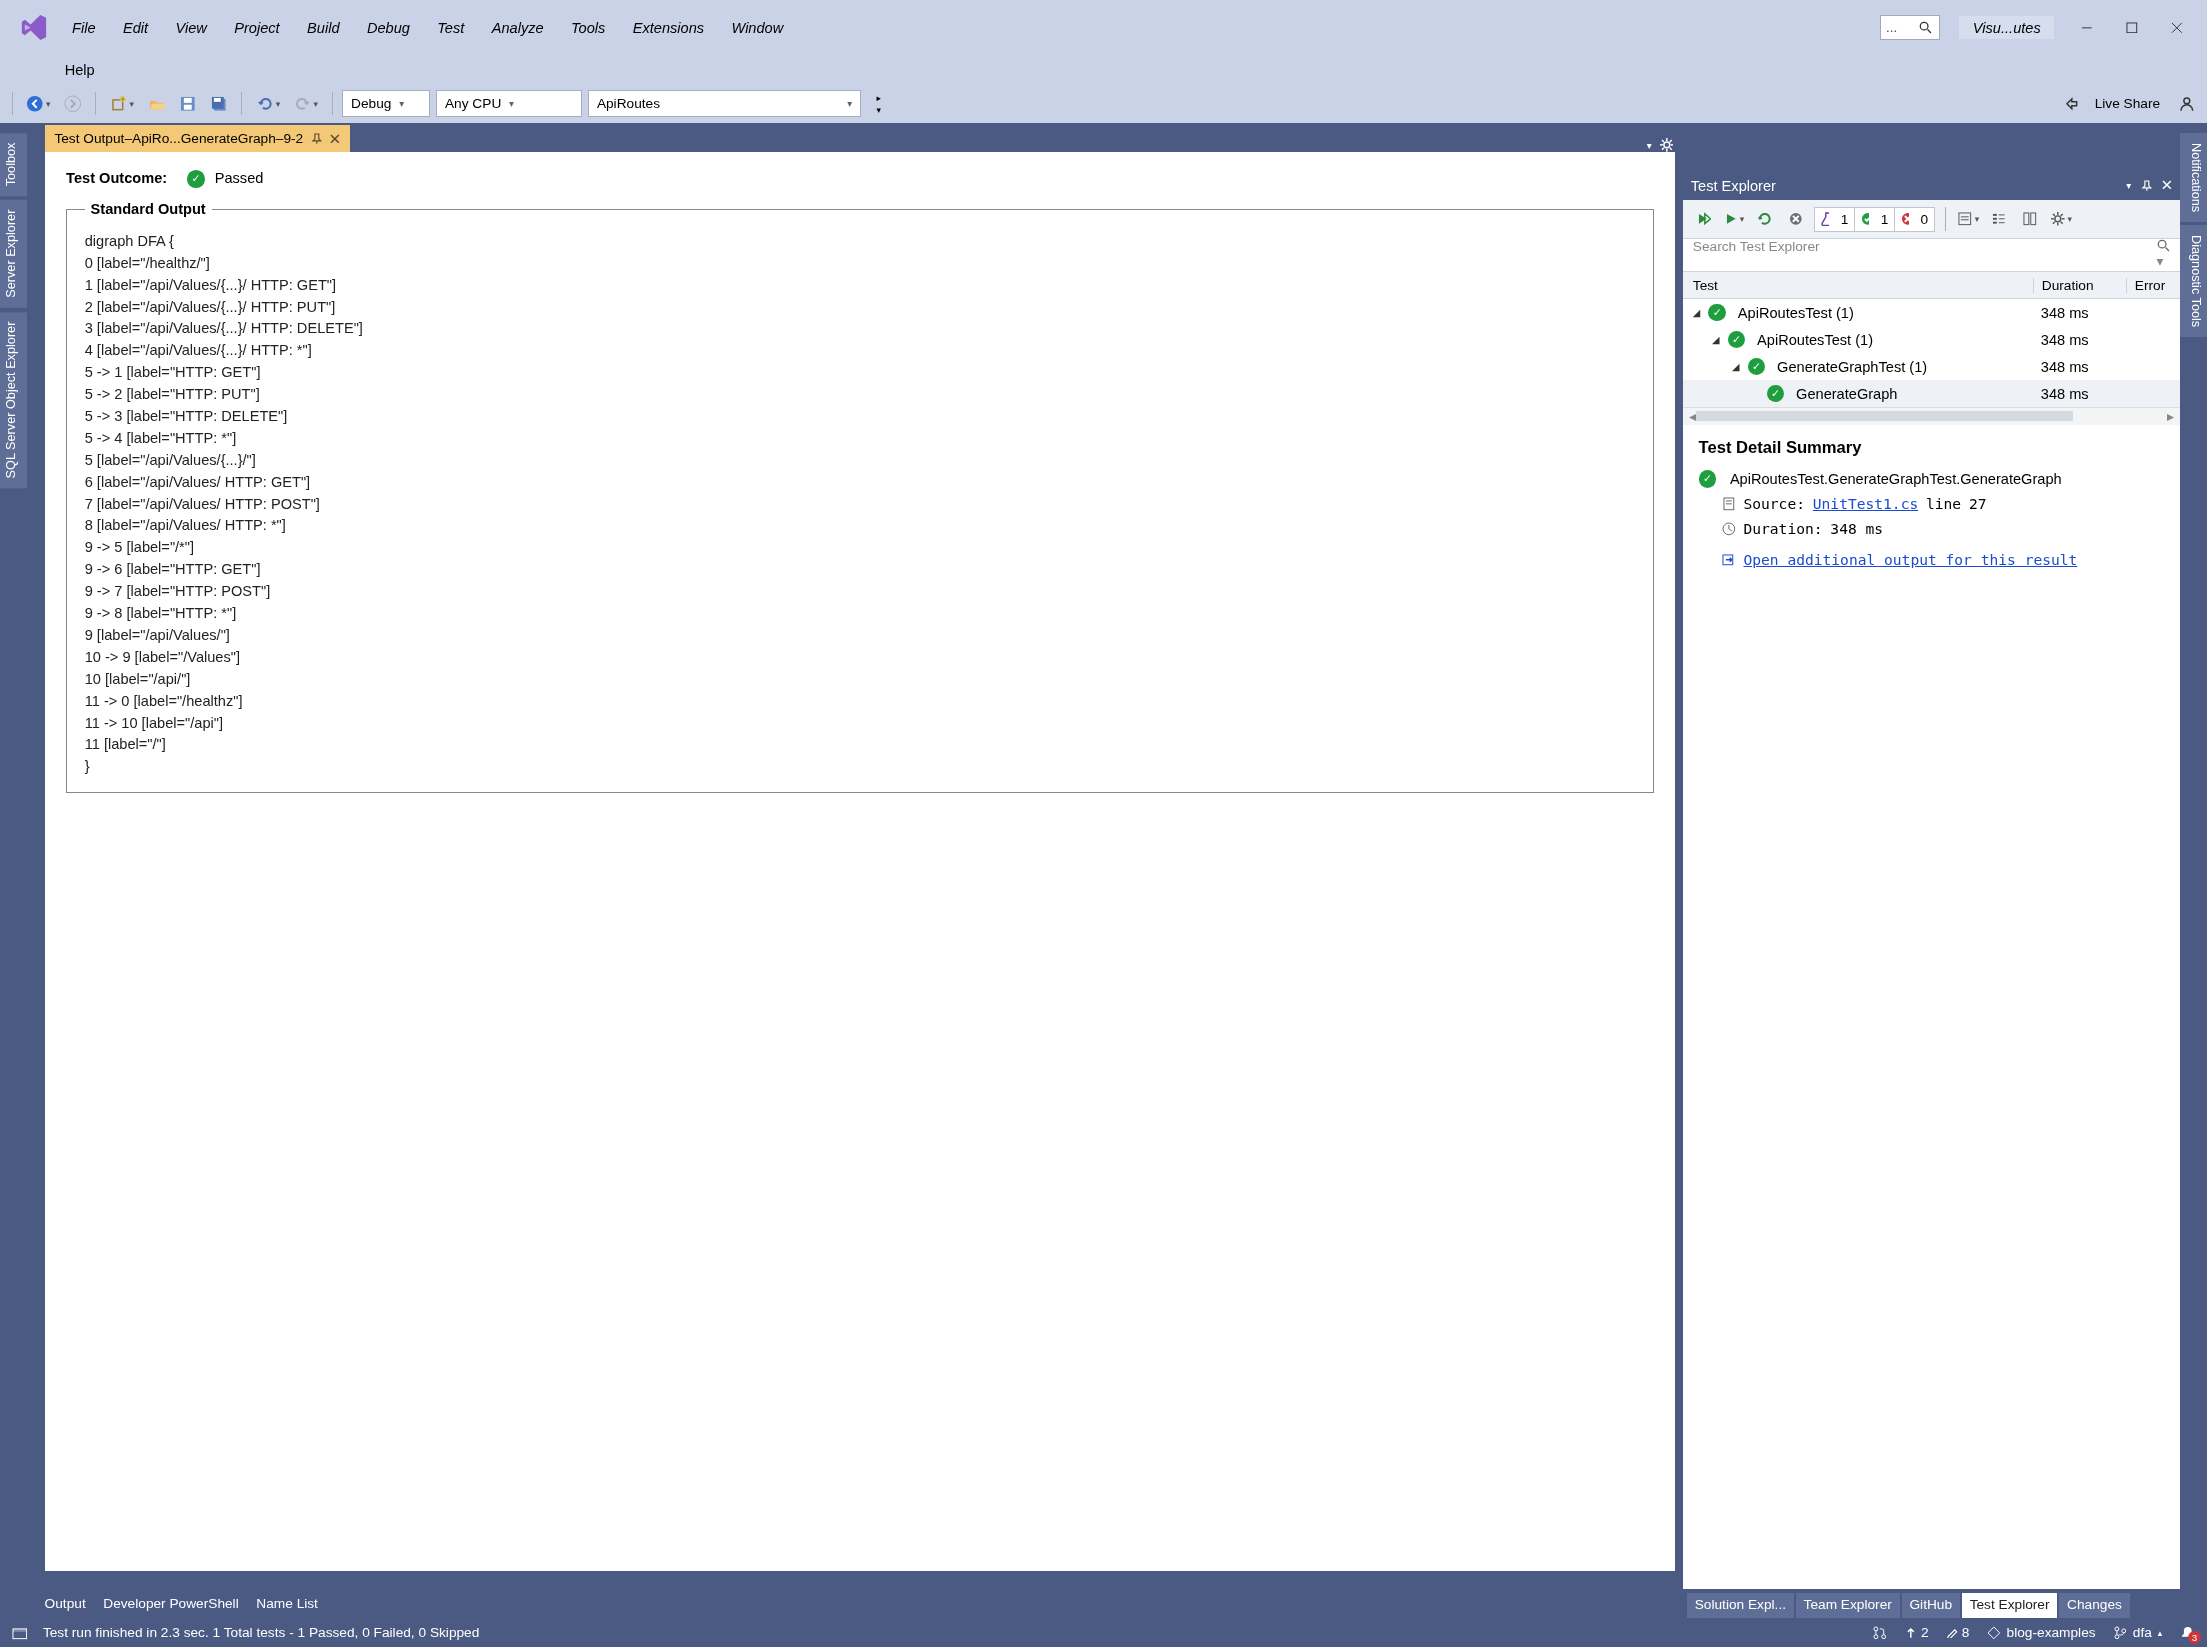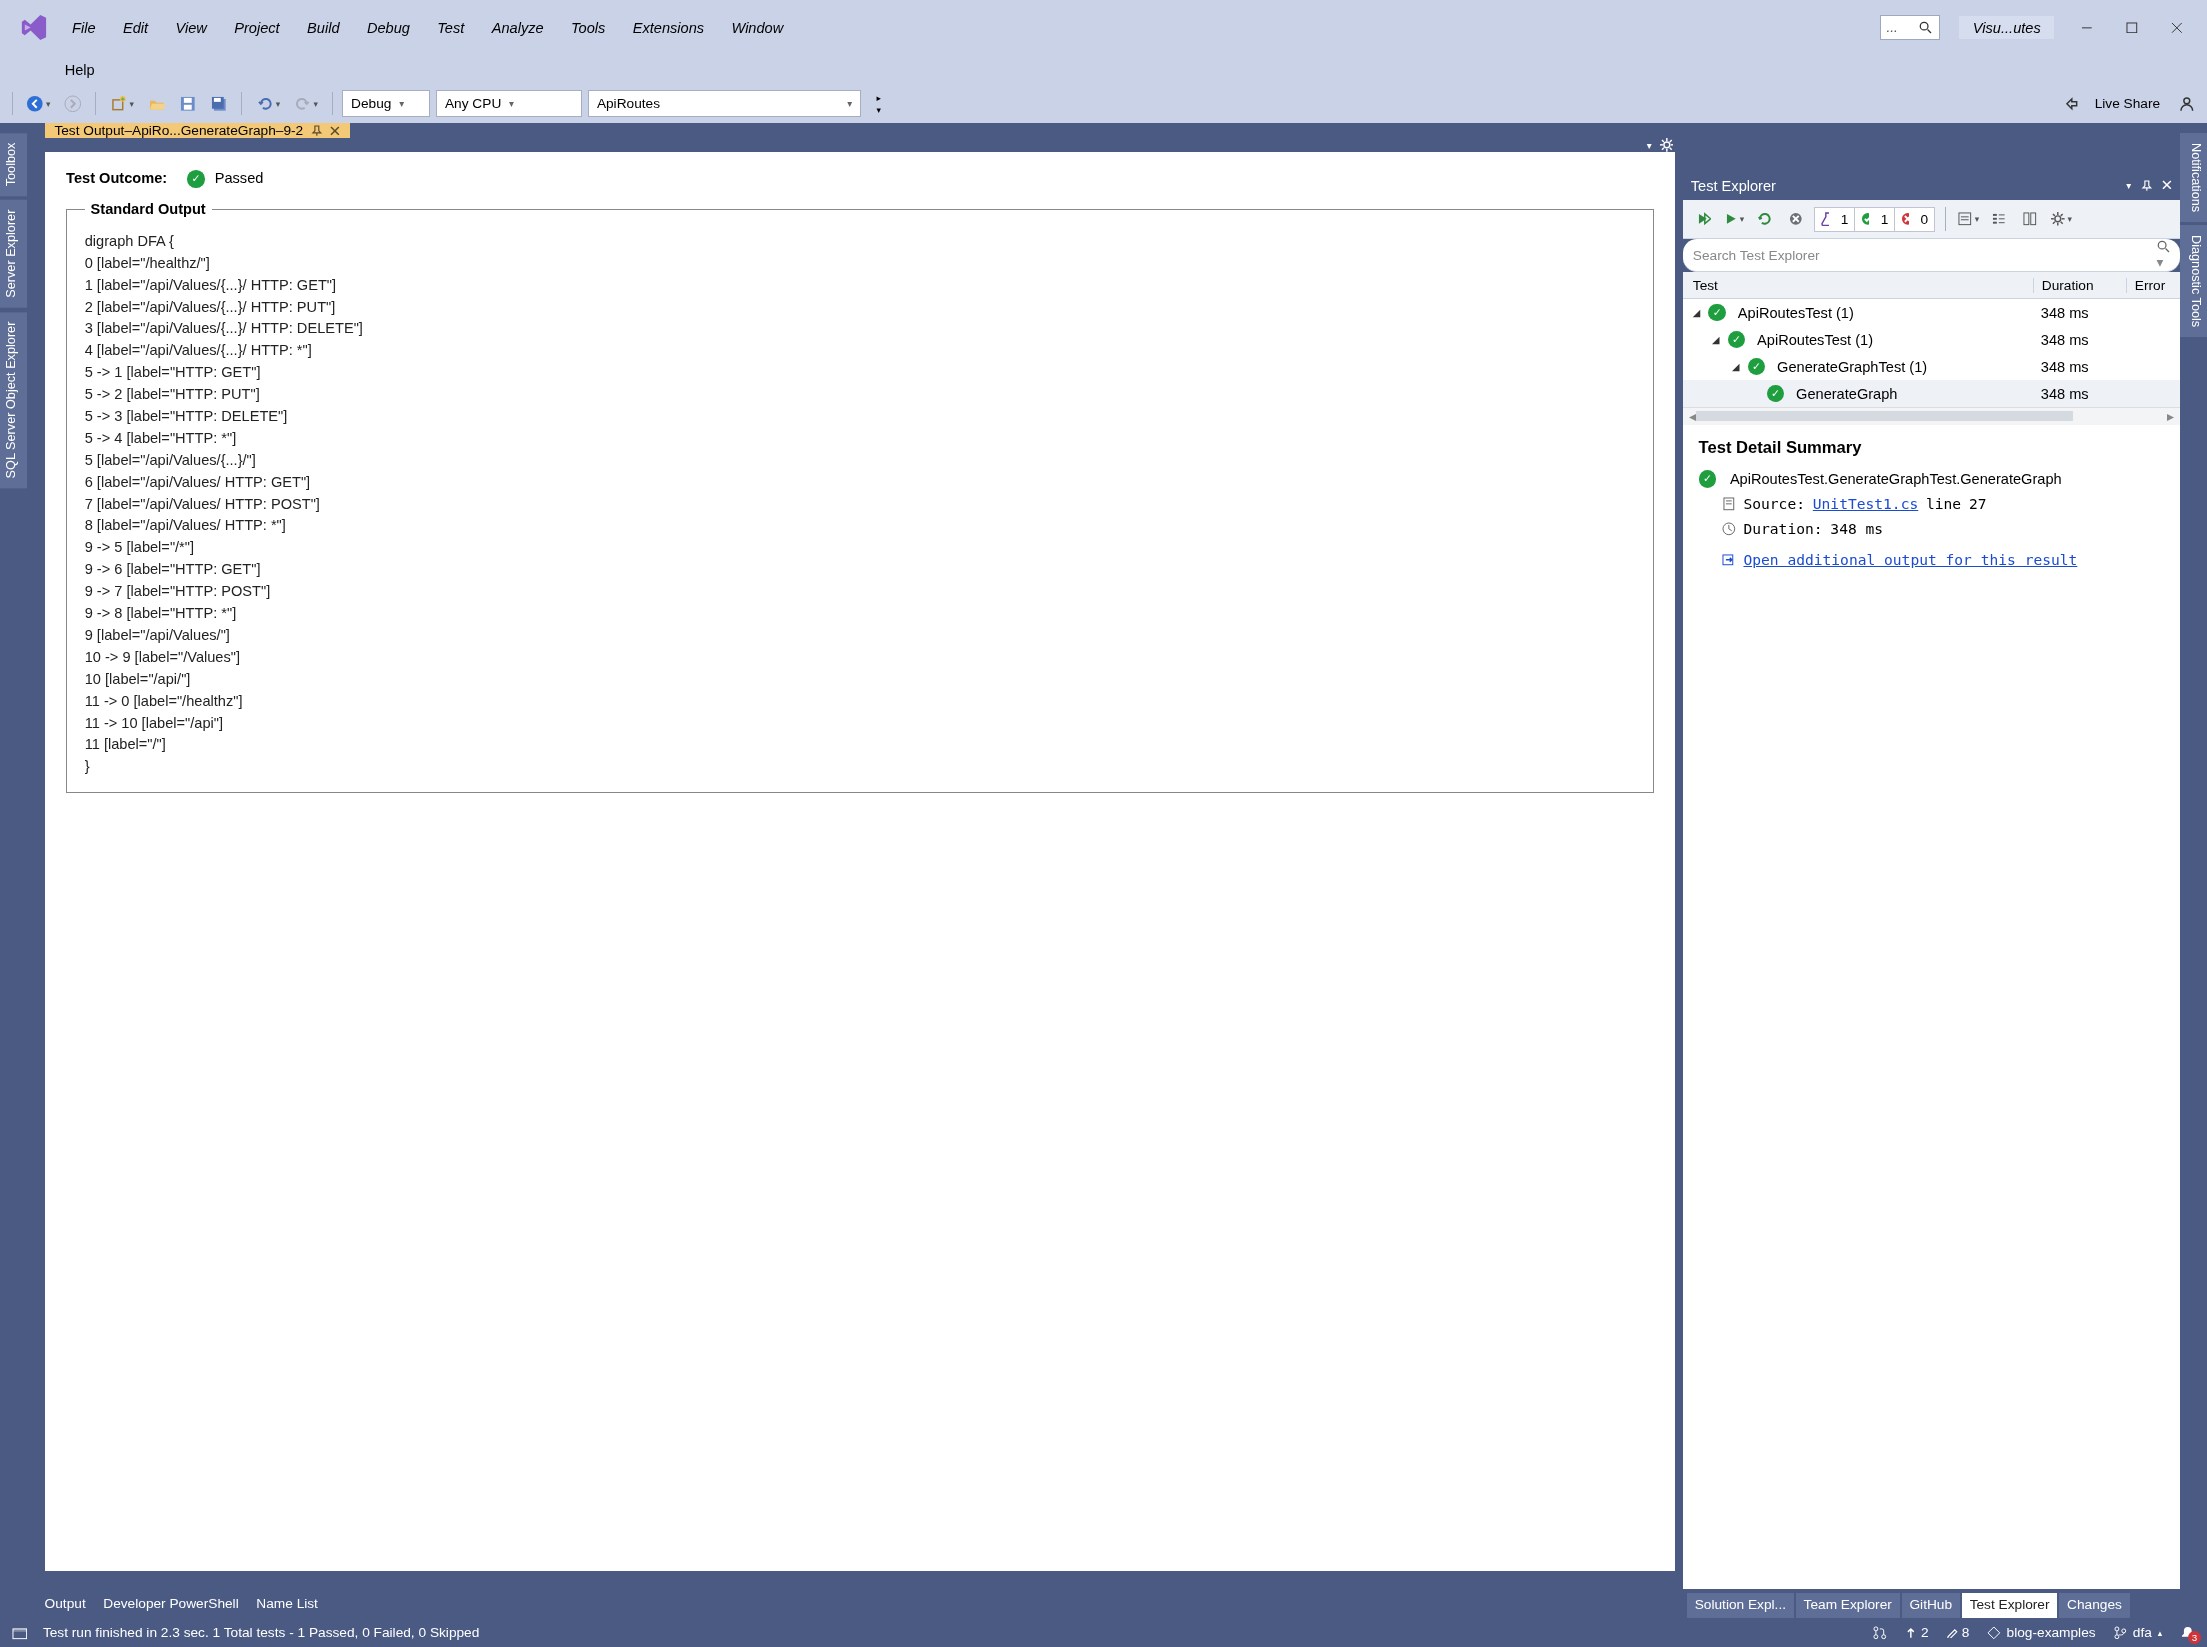--- a/index.html
+++ b/index.html
@@ -34,21 +34,21 @@
   
   .left-tabs { width: 27px; background: #4a5a82; display: flex; flex-direction: column; padding-top: 9.8px; gap: 3.9px; }
   .vtab { writing-mode: vertical-rl; transform: rotate(180deg); background: #5e6e96; color: #fff; padding: 9.8px 3.9px; font-size: 12.7px; text-align: center; cursor: default; }
   
   
   .right-tabs { width: 27px; background: #4a5a82; display: flex; flex-direction: column; padding-top: 9.8px; gap: 3.9px; }
   .right-tabs .vtab { transform: none; writing-mode: vertical-rl; }
   
   
   .doc-area { flex: 1; display: flex; flex-direction: column; min-width: 0; }
-  .doc-tabs-row { height: 29px; display: flex; align-items: flex-start; background: #4a5a82; position: relative; flex-direction: column; }
+  .doc-tabs-row { height: 29px; display: flex; align-items: flex-end; background: #4a5a82; position: relative; }
   .doc-tab { background: #f3c877; color: #000; height: 27px; display: flex; align-items: center; padding: 0 9.8px; gap: 7.8px; margin-left: 17.6px; font-size: 13.7px; }
   .doc-tabs-right { margin-left: auto; display: flex; align-items: center; gap: 7.8px; padding-right: 9.8px; color: #fff; }
   .doc-content { flex: 1; background: #fff; margin: 0 7.8px 5.9px 17.6px; overflow: auto; padding: 17.6px 21.5px; }
   .test-row { margin-bottom: 13.7px; font-size: 14.6px; }
   .test-row .lbl { font-weight: bold; display: inline-block; min-width: 117px; }
   .pass-icon { display: inline-flex; width: 17.6px; height: 17.6px; background: #1e9e3e; border-radius: 50%; align-items: center; justify-content: center; color: #fff; font-size: 10.7px; vertical-align: middle; margin-right: 5.9px; }
   
   fieldset.std-output { border: 1px solid #888; padding: 13.7px 17.6px; margin-top: 9.8px; }
   fieldset.std-output legend { font-weight: bold; font-size: 14.6px; padding: 0 5.9px; }
   .output-text { font-family: "Segoe UI", Arial, sans-serif; font-size: 14.6px; line-height: 1.5; white-space: pre; color: #222; }
@@ -62,21 +62,21 @@
   .te-header-icons { display: flex; gap: 9.8px; }
   .te-toolbar { background: #eef2f7; height: 39px; display: flex; align-items: center; padding: 0 7.8px; gap: 5.9px; border-bottom: 1px solid #ccd3e0; }
   .te-tb-btn { min-width: 25px; height: 27px; display: flex; align-items: center; justify-content: center; }
   .te-counter { display: flex; align-items: center; height: 25px; border: 1px solid #bfc6d2; background: #fff; }
   .te-counter span { padding: 0 5.9px; display: flex; align-items: center; height: 100%; }
   .te-counter .ic { width: 19.5px; justify-content: center; }
   .flask-ic { color: #6b3fa0; }
   .pass-ic { color: #1e9e3e; }
   .fail-ic { color: #d13438; }
   
-  .te-search { background: #fff; height: 33px; display: flex; align-items: center; padding: 0 9.8px; color: #888; border-bottom: 1px solid #ccd3e0; justify-content: space-between; border-radius: 14px; }
+  .te-search { background: #fff; height: 33px; display: flex; padding: 0 9.8px; color: #888; border-bottom: 1px solid #ccd3e0; justify-content: space-between; }
   
   .te-grid-header { background: #eef2f7; height: 27px; display: flex; align-items: center; border-bottom: 1px solid #ccd3e0; font-size: 13.7px; }
   .te-col-test { flex: 1; padding-left: 9.8px; }
   .te-col-dur { width: 93px; border-left: 1px solid #ccd3e0; padding-left: 7.8px; }
   .te-col-tr { width: 54px; border-left: 1px solid #ccd3e0; padding-left: 7.8px; }
   
   .te-tree { background: #fff; }
   .te-tree-row { height: 27px; display: flex; align-items: center; font-size: 14.6px; }
   .te-tree-row.selected { background: #eef1f6; }
   .te-tree-name { flex: 1; display: flex; align-items: center; gap: 5.9px; }

